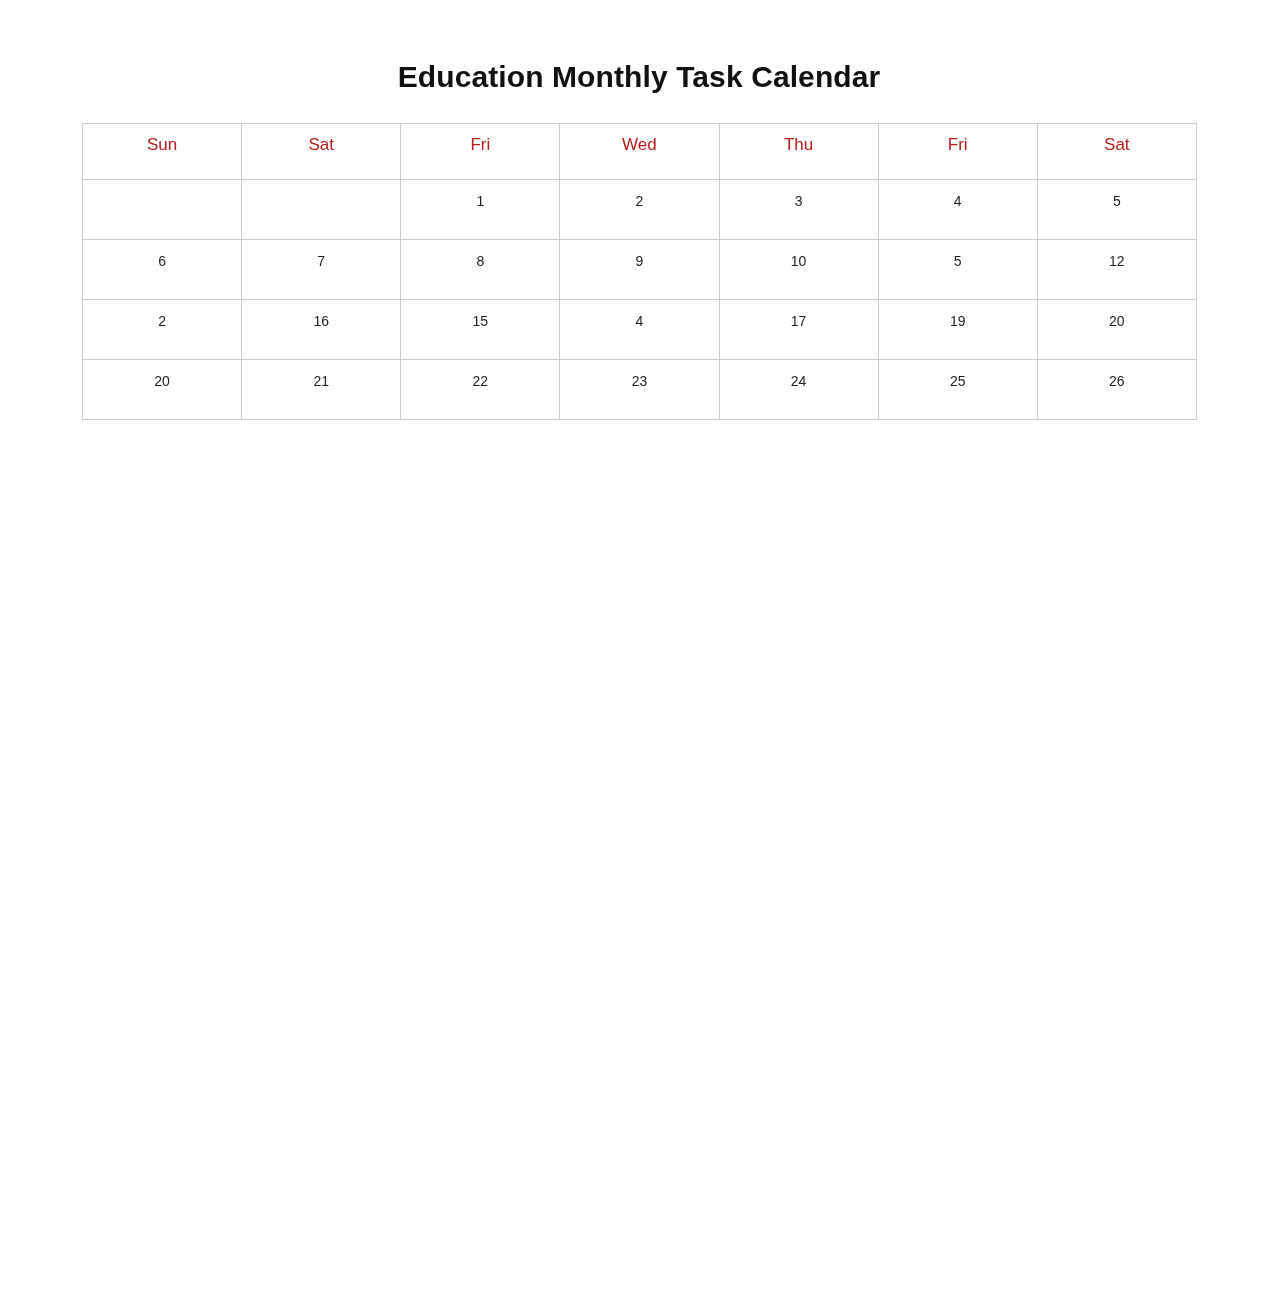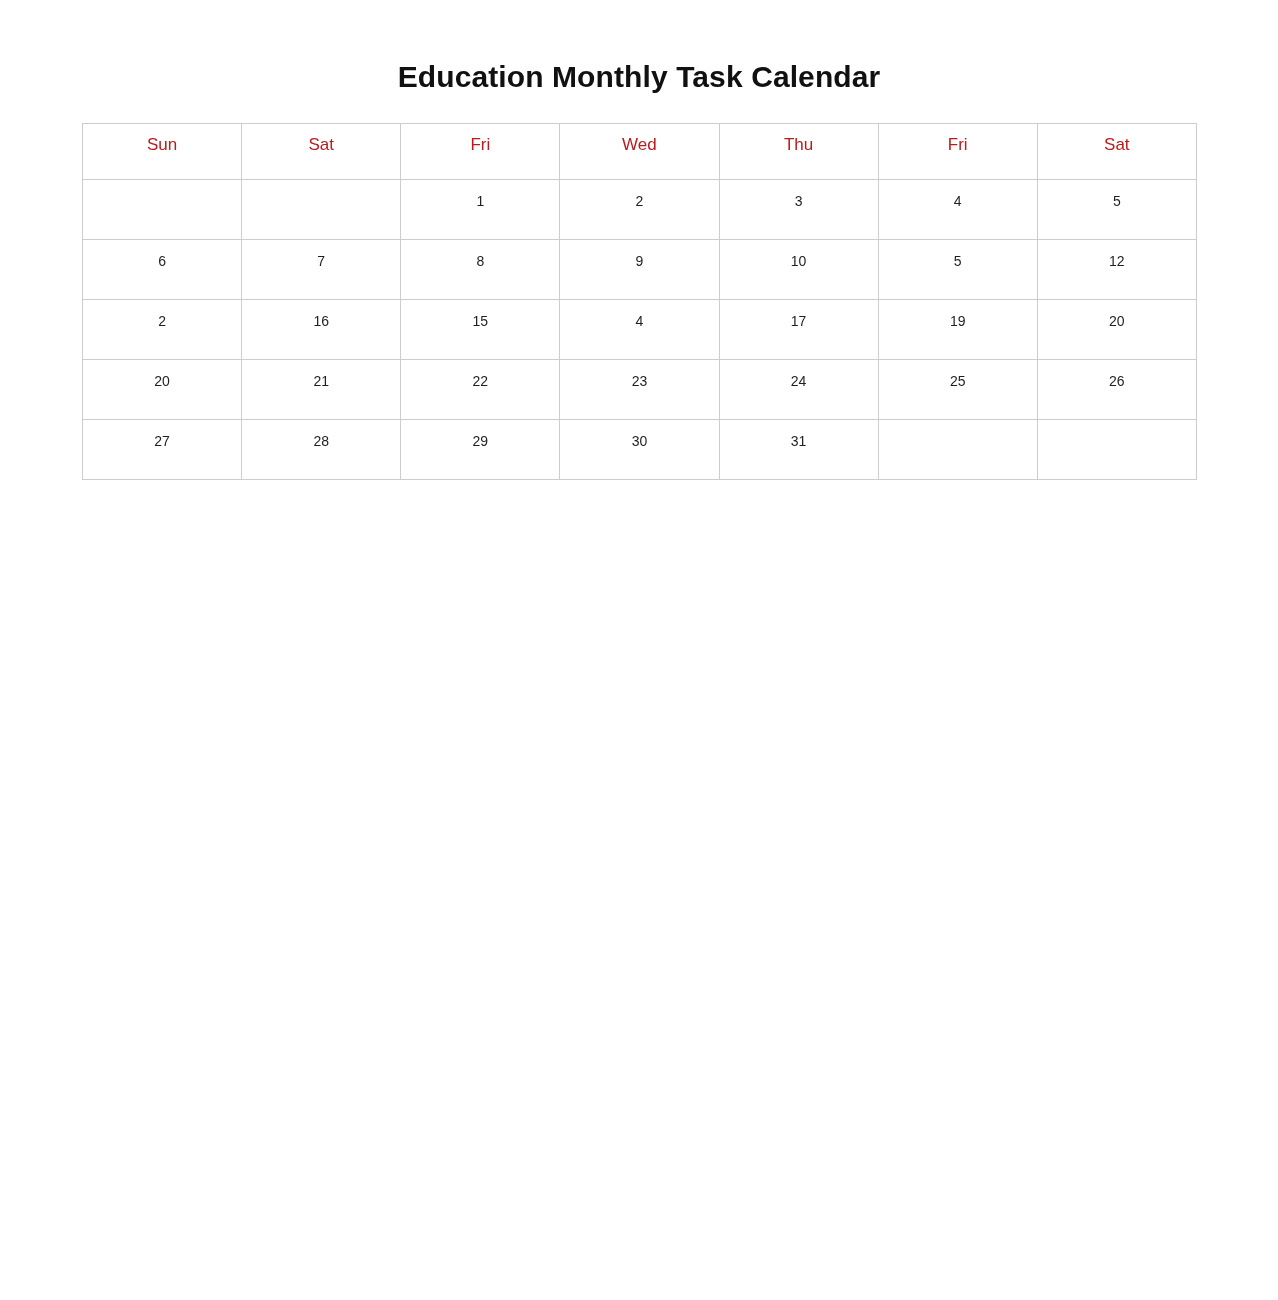--- a/index.html
+++ b/index.html
@@ -216,40 +216,17 @@
             <td class="day-cell">
               <span class="day-number">24</span>
             </td>
             <td class="day-cell">
               <span class="day-number">25</span>
             </td>
             <td class="day-cell">
               <span class="day-number">26</span>
             </td>
           </tr>
-          <tr class="week-row">
-            <td class="day-cell">
-              <span class="day-number">27</span>
-            </td>
-            <td class="day-cell">
-              <span class="day-number">28</span>
-            </td>
-            <td class="day-cell">
-              <span class="day-number">29</span>
-            </td>
-            <td class="day-cell">
-              <span class="day-number">30</span>
-            </td>
-            <td class="day-cell">
-              <span class="day-number">31</span>
-            </td>
-            <td class="day-cell is-empty">
-              <span class="day-number"></span>
-            </td>
-            <td class="day-cell is-empty">
-              <span class="day-number"></span>
-            </td>
-          </tr>
         </tbody>
     </table>
   </div>
 
 </div>
 
 </body></html>

